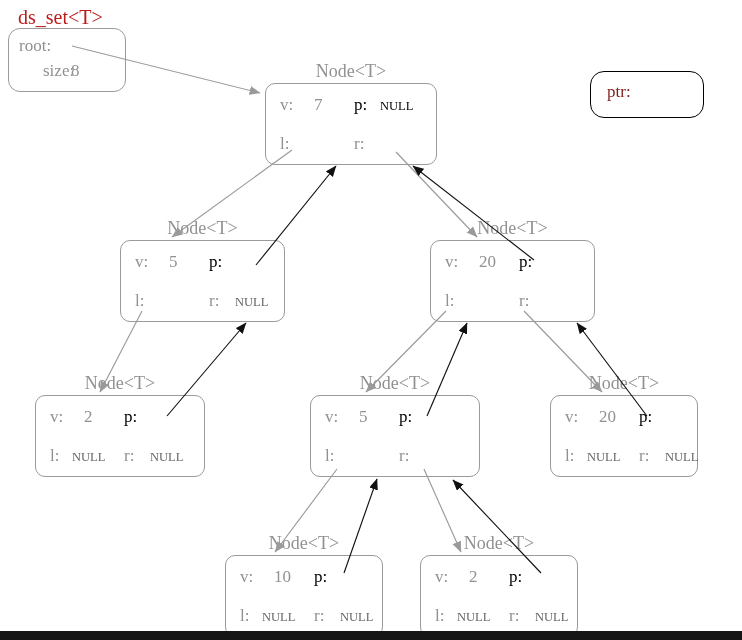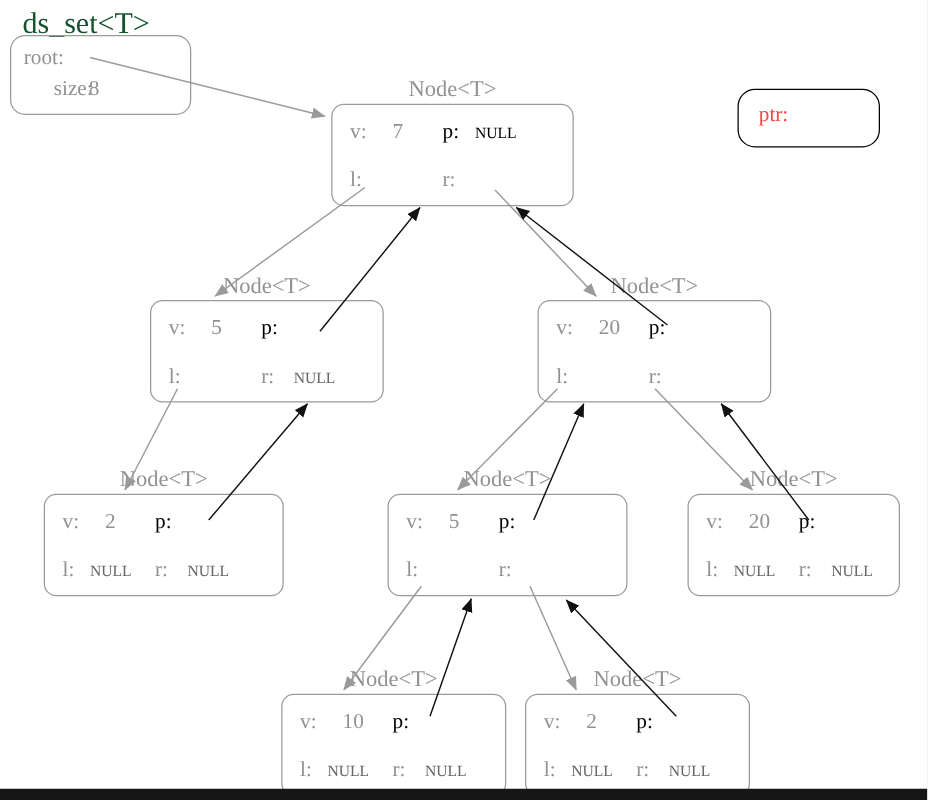--- a/index.html
+++ b/index.html
@@ -5,35 +5,35 @@
   html,body{margin:0;padding:0;background:#ffffff;}
   #stage{
     position:relative;
     width:742px;height:640px;
     background:#ffffff;
     font-family:"Liberation Serif", serif;
     overflow:hidden;
     border-right:1px solid #d8d8d8;
   }
   .gray{color:#919191;}
-  .blk{color:#ef4444;}
+  .blk{color:#7f1d1d;}
   .dknull{color:#666666;}
 
   
-  .struct-title{position:absolute;font-size:24px;color:#14532d;}
+  .struct-title{position:absolute;font-size:20px;color:#b91c1c;}
   .iter-title{position:absolute;font-size:18.5px;color:#000000;}
   .round-box{
     position:absolute;border:1.3px solid #9a9a9a;border-radius:12px;
     background:transparent;
   }
   .iter-box{border:1.5px solid #000000;border-radius:14px;}
   .abs{position:absolute;font-size:17px;}
 
   
-  .node-group{position:absolute;padding-left:22px;}
+  .node-group{position:absolute;}
   .node-title{
     position:absolute;top:0;left:0;width:100%;
     text-align:center;font-size:18px;color:#919191;
   }
   .node-box{
     position:absolute;top:22px;left:0;right:0;height:80px;
     border:1.3px solid #9a9a9a;border-radius:10px;
   }
   .node-box span{position:absolute;font-size:17px;}
   .fv {left:14px;top:11px;}
@@ -52,21 +52,21 @@
   .bottom-bar{
     position:absolute;left:0;right:0;bottom:0;height:9px;background:#161616;
   }
 </style>
 </head>
 <body>
 
 <div id="stage">
 
   <div class="struct-title" style="left:18px;top:6px;">ds_set&lt;T&gt;</div>
-  <div class="round-box" style="left:8px;top:28px;width:116px;height:62px;padding-left:27px;">
+  <div class="round-box" style="left:8px;top:28px;width:116px;height:62px;">
     <span class="abs gray" style="left:10px;top:7px;">root:</span>
     <span class="abs gray" style="left:10px;top:32px;margin-left:24px;">size:</span>
     <span class="abs gray" style="left:62px;top:32px;">8</span>
   </div>
 
   <div class="round-box iter-box" style="left:590px;top:71px;width:112px;height:45px;">
     <span class="abs blk" style="left:16px;top:10px;">ptr:</span>
   </div>
 
   <div class="node-group" style="left:265px;top:61px;width:172px;height:102px;">

